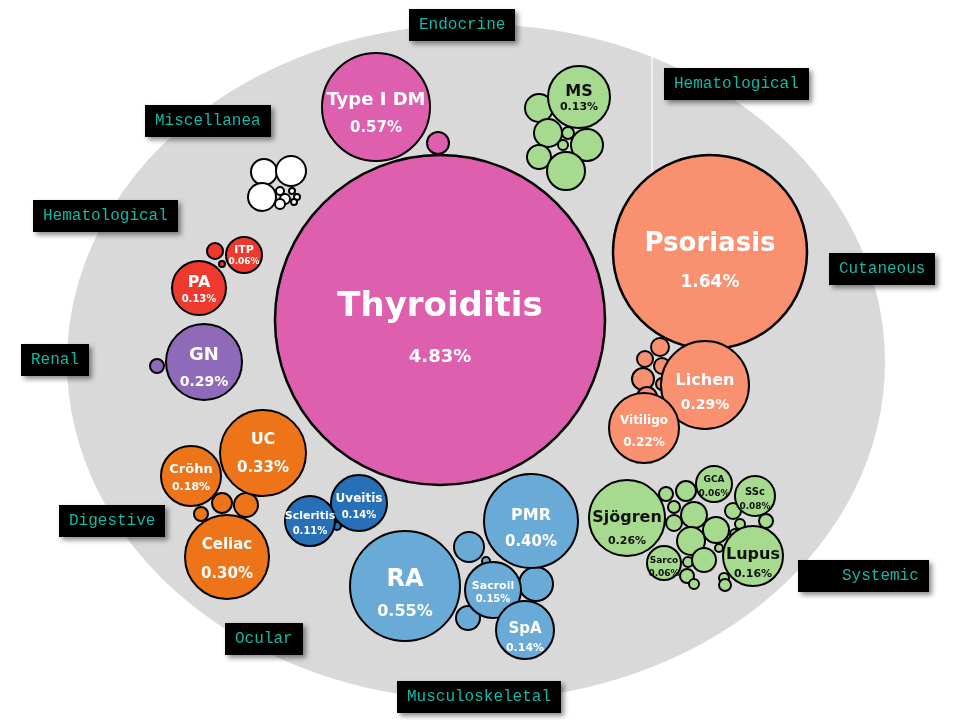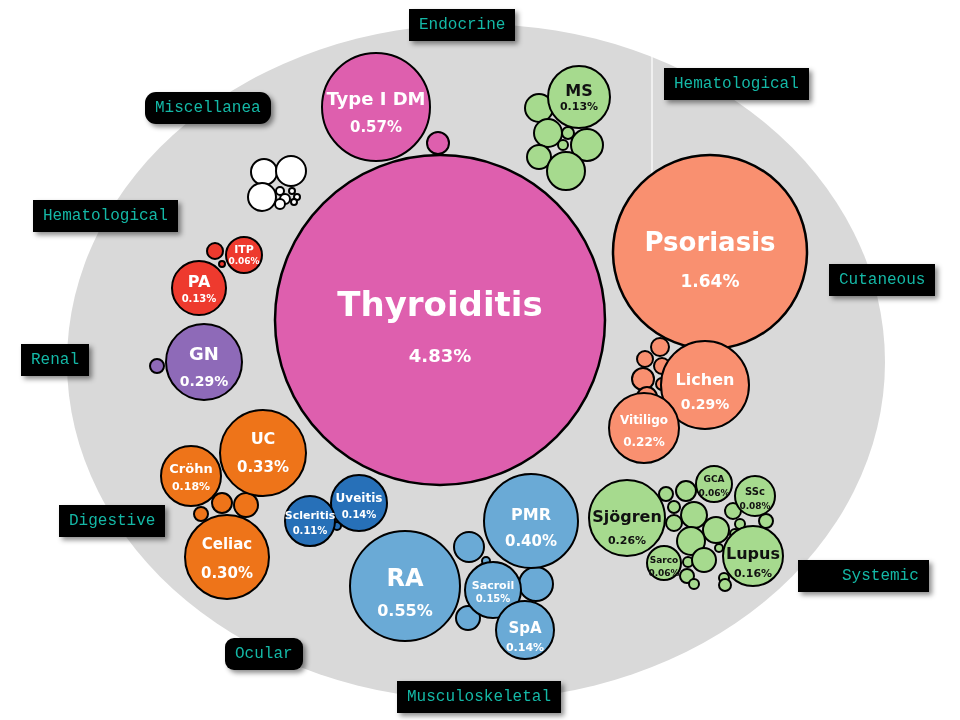--- a/index.html
+++ b/index.html
@@ -145,21 +145,21 @@
       <text x="199" y="302" class="bubble-val" font-size="10" fill="#fff">0.13%</text>
       <circle cx="244" cy="255" r="18" fill="#EE3A2E" stroke="#000000" stroke-width="2"></circle>
       <text x="244" y="253" class="bubble-name" font-size="11" fill="#fff">ITP</text>
       <text x="244" y="264" class="bubble-val" font-size="9" fill="#fff">0.06%</text>
     </g>
 </svg>
 
 <div id="labels-layer">
     <div class="cat-label" style="left: 409px; top: 9px;">Endocrine</div>
     <div class="cat-label" style="left: 664px; top: 68px;">Hematological</div>
-    <div class="cat-label" style="left: 829px; top: 264px; text-align: right;">Cutaneous</div>
+    <div class="cat-label" style="left: 829px; top: 253px; text-align: right;">Cutaneous</div>
     <div class="cat-label" style="left: 798px; top: 560px; padding-left: 44px;">Systemic</div>
     <div class="cat-label" style="left: 397px; top: 681px; text-align: center;">Musculoskeletal</div>
-    <div class="cat-label" style="left: 225px; top: 638px; border-radius: 9px;">Ocular</div>
+    <div class="cat-label" style="left: 225px; top: 623px;">Ocular</div>
     <div class="cat-label" style="left: 59px; top: 494px; margin-top: 11px;">Digestive</div>
     <div class="cat-label" style="left: 21px; top: 344px;">Renal</div>
     <div class="cat-label" style="left: 33px; top: 200px;">Hematological</div>
-    <div class="cat-label" style="left: 145px; top: 92px; border-radius: 11px;">Miscellanea</div>
+    <div class="cat-label" style="left: 145px; top: 105px;">Miscellanea</div>
   </div>
 
 </body></html>

